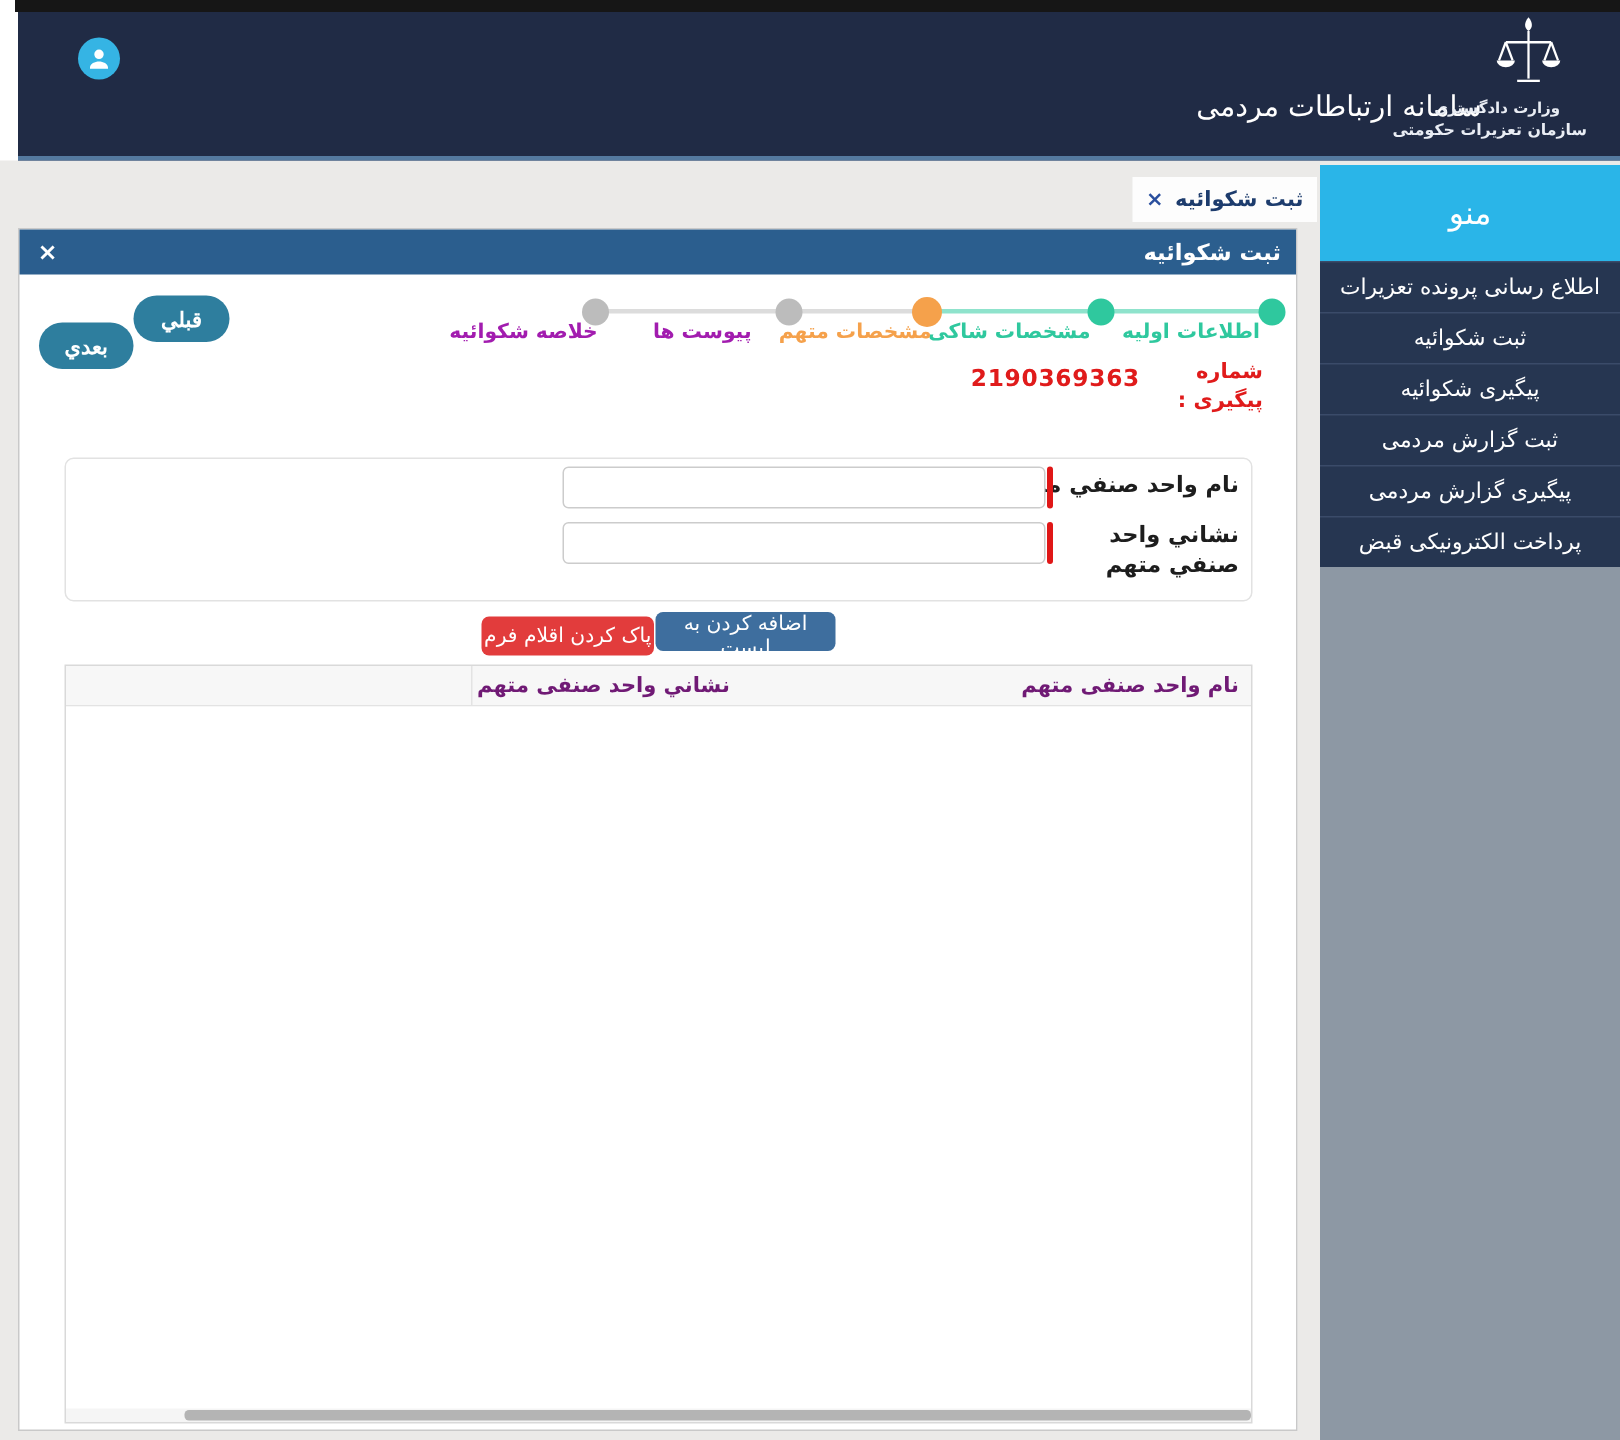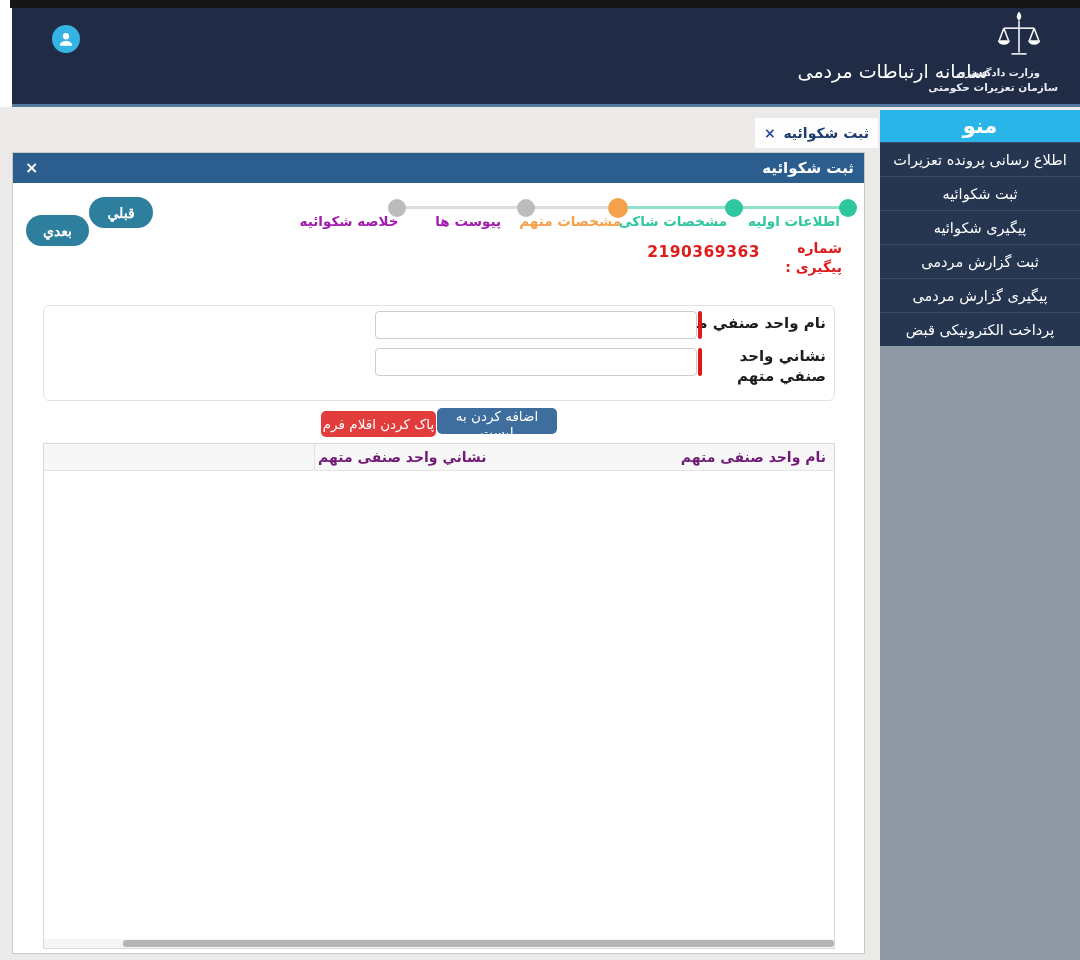--- a/index.html
+++ b/index.html
@@ -11,21 +11,21 @@
   .header{position:absolute;left:12px;top:8px;width:1068px;height:96px;background:#202b45;
           border-bottom:3px solid #54799f;}
   .avatar{position:absolute;left:40px;top:17px;width:28px;height:28px;border-radius:50%;
           background:#35b4e4;display:flex;align-items:center;justify-content:center;cursor:pointer;}
   .brand-emblem{position:absolute;right:38px;top:2px;width:46px;height:56px;}
   .brand-title{position:absolute;right:92px;top:52px;color:#fff;font-size:19px;font-weight:normal;white-space:nowrap;}
   .brand-sub1{position:absolute;right:40px;top:59px;color:#e9edf4;font-size:10px;font-weight:600;white-space:nowrap;}
   .brand-sub2{position:absolute;right:22px;top:73px;color:#e9edf4;font-size:10.5px;font-weight:600;white-space:nowrap;}
   
   .sidebar{position:absolute;left:880px;top:110px;width:200px;height:850px;background:#8d98a4;}
-  .sidebar-title{height:32px;background:#2ab5e8;color:#fff;font-size:21px;font-weight:bold;
+  .sidebar-title{height:64px;background:#2ab5e8;color:#fff;font-size:21px;font-weight:normal;
                  display:flex;align-items:center;justify-content:center;}
   .menu-item{height:34px;background:#263651;color:#fff;font-size:14.5px;display:flex;align-items:center;
              justify-content:center;border-top:1px solid #3a4b69;box-sizing:border-box;cursor:pointer;}
   
   .doc-tab{position:absolute;left:755px;top:118px;width:123px;height:30px;background:#fdfdfd;
            display:flex;align-items:center;justify-content:space-between;padding:0 9px;
            box-sizing:border-box;cursor:pointer;}
   .doc-tab .tab-label{color:#1d3c6d;font-size:14px;font-weight:bold;}
   .doc-tab .tab-close{color:#2a4f9e;font-size:14px;font-weight:bold;cursor:pointer;}
   

